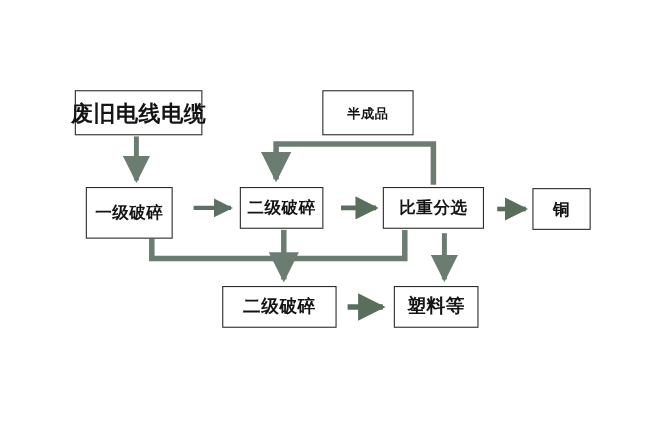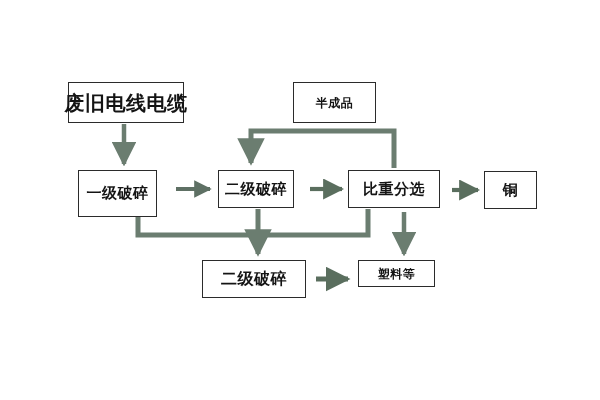--- a/index.html
+++ b/index.html
@@ -45,21 +45,21 @@
     line-height: 1;
   }
   
   #node-scrap-cable   { left: 68px;  top: 82px;  width: 116px; height: 41px; font-size: 20px; }
   #node-semi-finished { left: 293px; top: 82px;  width: 83px;  height: 41px; font-size: 12px; }
   #node-primary       { left: 78px;  top: 170px; width: 79px;  height: 47px; font-size: 15px; }
   #node-secondary     { left: 218px; top: 170px; width: 76px;  height: 38px; font-size: 15px; }
   #node-gravity       { left: 348px; top: 170px; width: 92px;  height: 38px; font-size: 15px; }
   #node-copper        { left: 484px; top: 171px; width: 53px;  height: 38px; font-size: 15px; }
   #node-dust          { left: 202px; top: 260px; width: 104px; height: 38px; font-size: 16px; }
-  #node-plastic       { left: 358px; top: 260px; width: 77px;  height: 27px; font-size: 12px; }
+  #node-plastic       { left: 358px; top: 260px; width: 77px;  height: 38px; font-size: 17px; }
 </style>
 </head>
 <body>
 
 <div id="diagram">
 
   <svg id="wires" viewBox="0 0 600 400" xmlns="http://www.w3.org/2000/svg">
     <defs>
       <marker id="arrowGreen" viewBox="0 0 10 10" refX="9" refY="5" markerWidth="5.5" markerHeight="5.5" orient="auto-start-reverse">
         <path d="M 0 0 L 10 5 L 0 10 z" fill="#6b7d70"></path>

